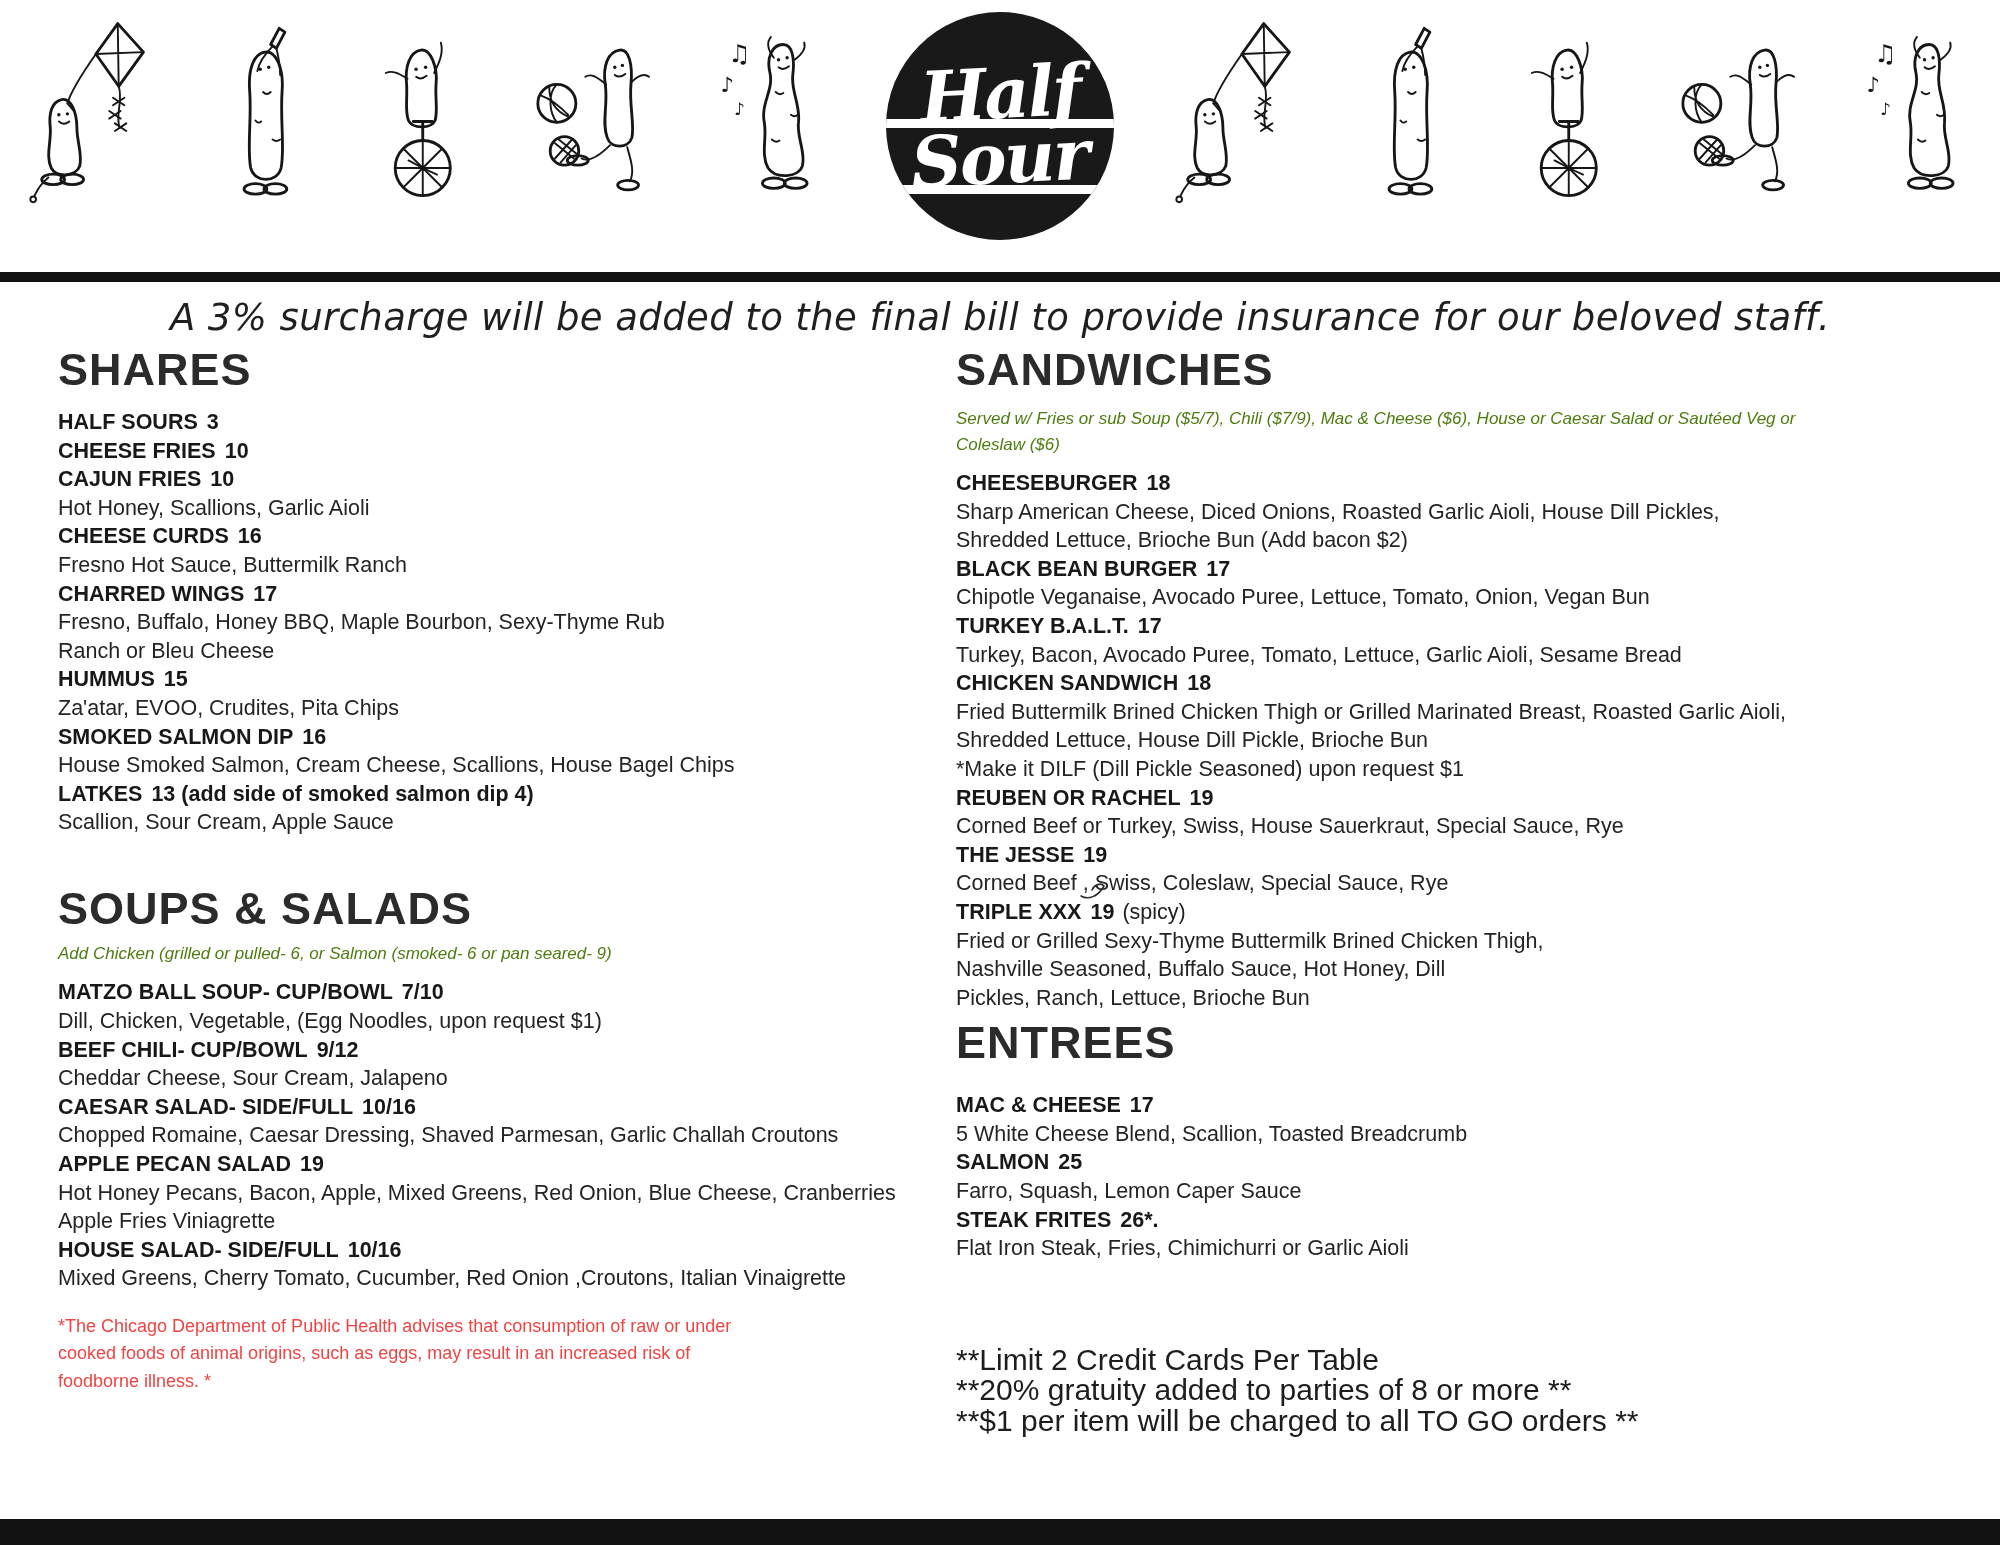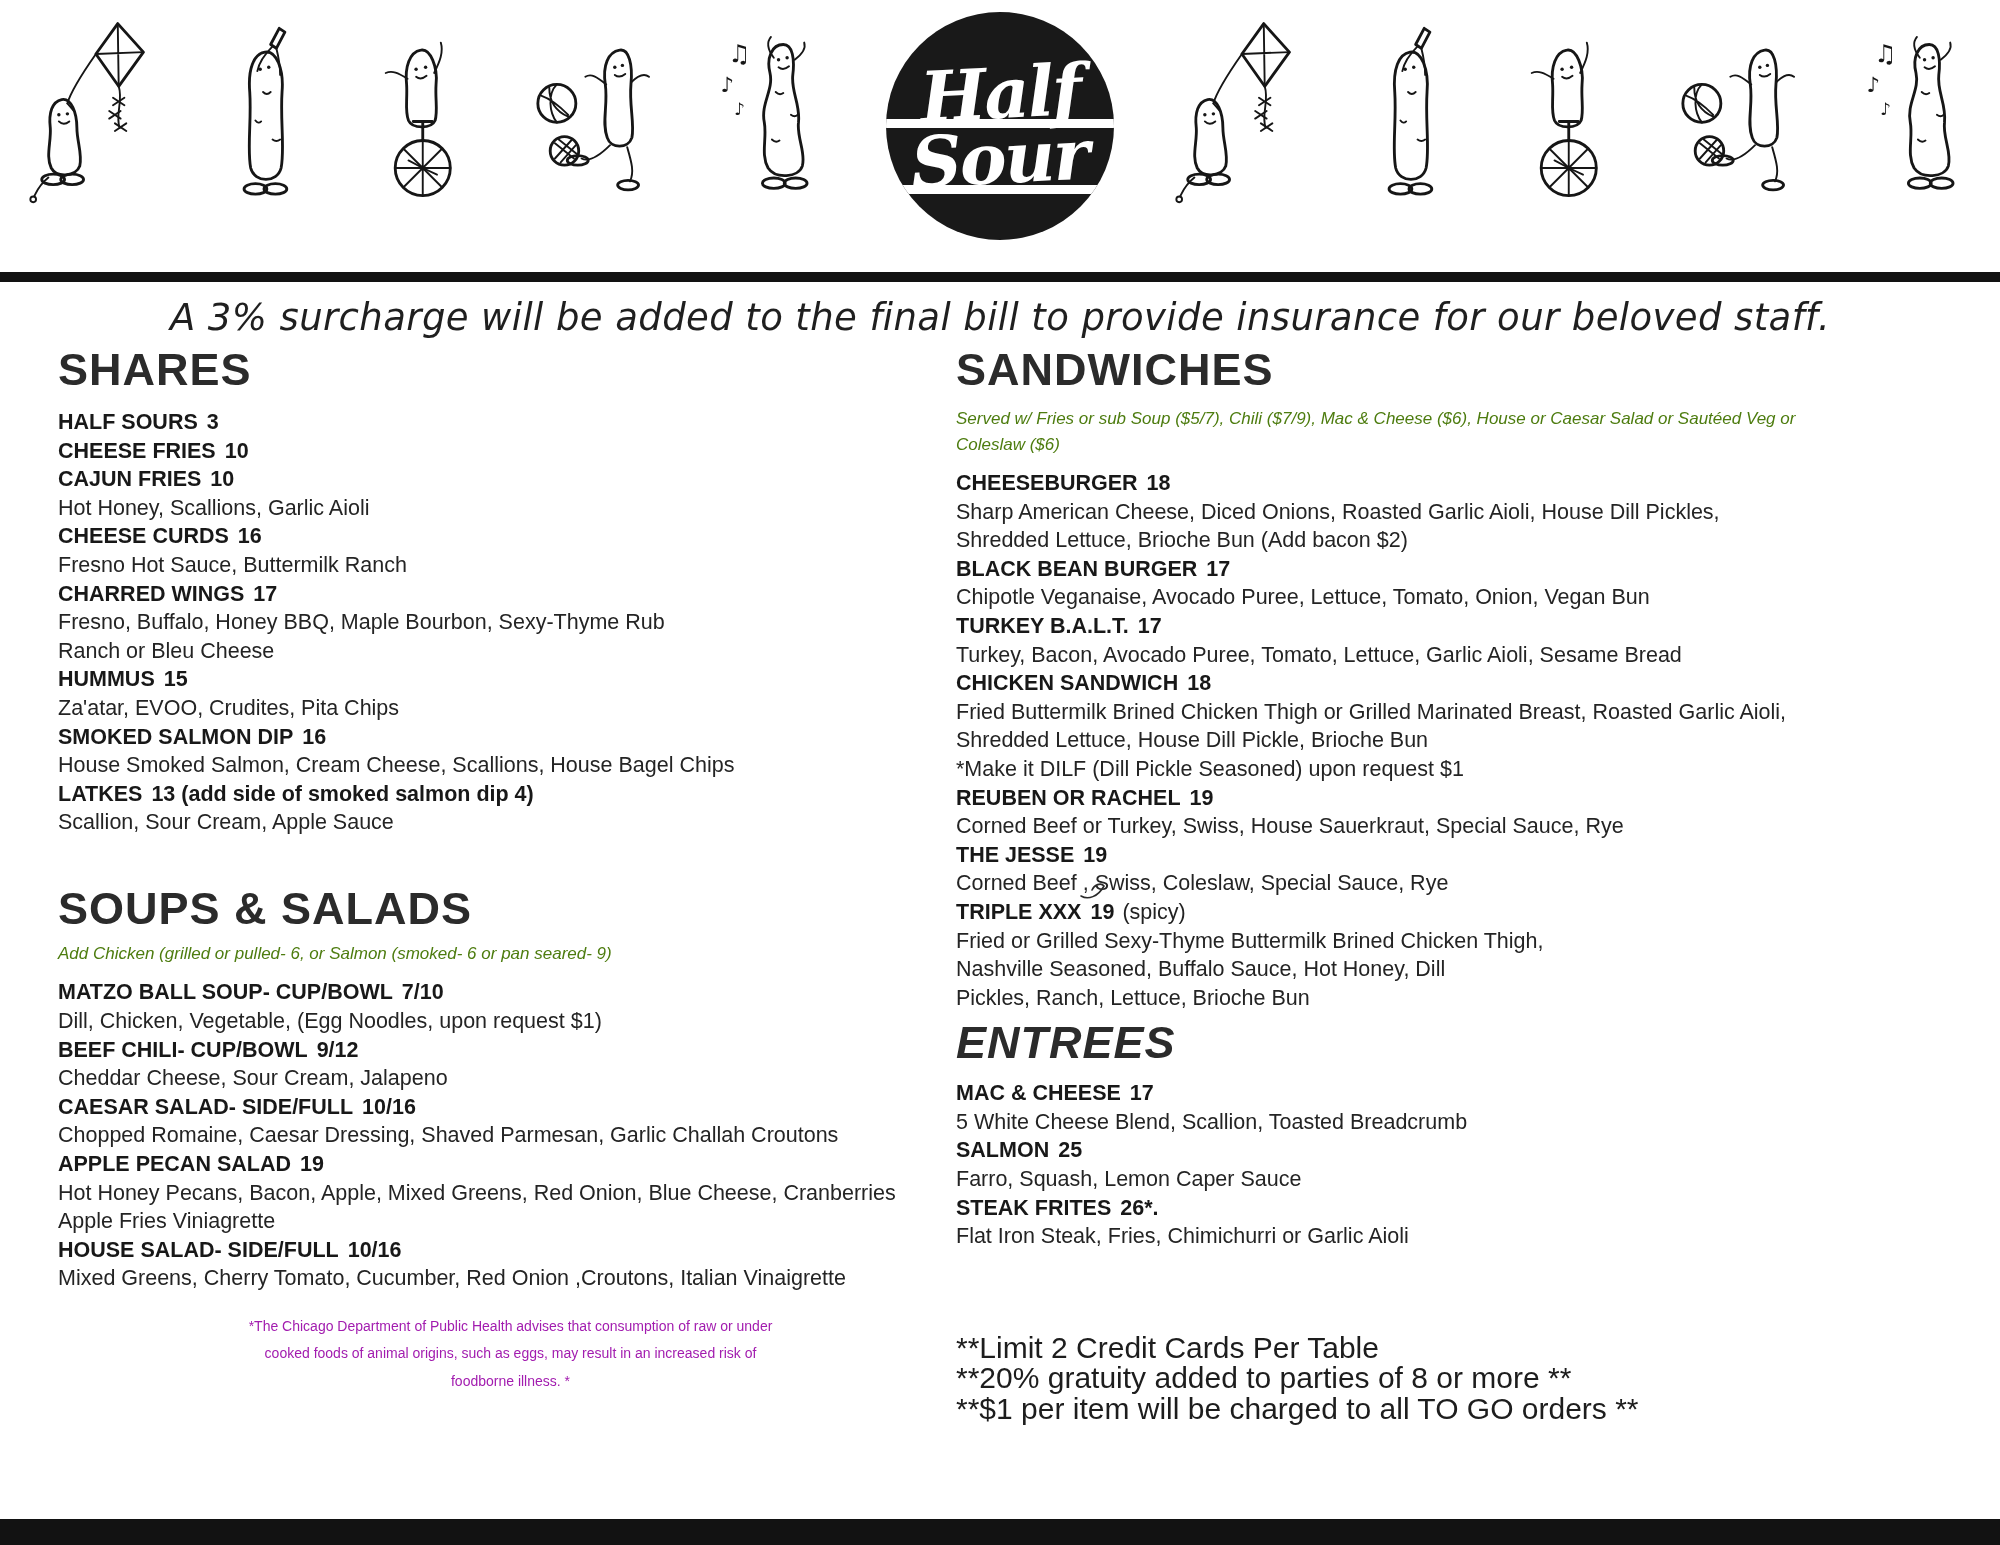--- a/index.html
+++ b/index.html
@@ -39,33 +39,33 @@
   .col{position:absolute;top:347px;}
   .col.left{left:58px;width:905px;}
   .col.right{left:956px;width:1015px;}
   .sec-title{
     margin:0;font-size:45px;font-weight:bold;color:#2b2b2b;
     letter-spacing:1px;line-height:1;
   }
   .sec-title.shares{margin-bottom:16px;}
   .sec-title.soups{margin-top:49px;}
   .sec-title.sandwiches{margin-bottom:14px;}
-  .sec-title.entrees{margin-top:8px;margin-bottom:14px;font-style:italic;}
+  .sec-title.entrees{margin-top:8px;margin-bottom:26px;}
   .subtitle{
     font-style:italic;font-size:17px;line-height:25.5px;color:#4d7c0f;margin-top:10px;
   }
   .subtitle div{white-space:nowrap;}
   .items{margin-top:12px;}
   .items.flush{margin-top:0;}
   .item-head{font-size:21.5px;line-height:28.6px;font-weight:bold;color:#181818;white-space:nowrap;}
   .item-price{margin-left:9px;}
   .item-note{margin-left:8px;font-weight:normal;color:#222;}
   .item-desc{font-size:21.5px;line-height:28.6px;color:#242424;}
   .item-desc div{white-space:nowrap;}
-  .disclaimer{margin-top:20px;font-size:14px;line-height:27.4px;color:#a21caf;text-align:center;}
+  .disclaimer{margin-top:20px;font-size:18px;line-height:27.4px;color:#ef4444;}
   .notes{margin-top:82px;font-size:30px;line-height:30.5px;color:#1d1d1d;font-weight:normal;}
   .squiggle{position:absolute;left:1078px;top:880px;}
   
   .ink{stroke:#161616;stroke-width:3;fill:none;stroke-linecap:round;stroke-linejoin:round;}
   .ink-thin{stroke:#161616;stroke-width:2;fill:none;stroke-linecap:round;}
   .dot{fill:#161616;stroke:none;}
 </style>
 </head>
 <body>
 

